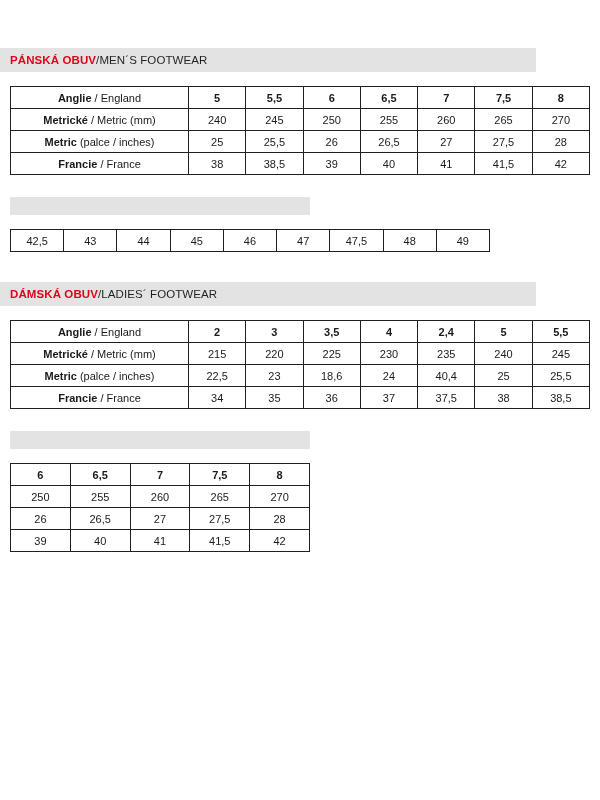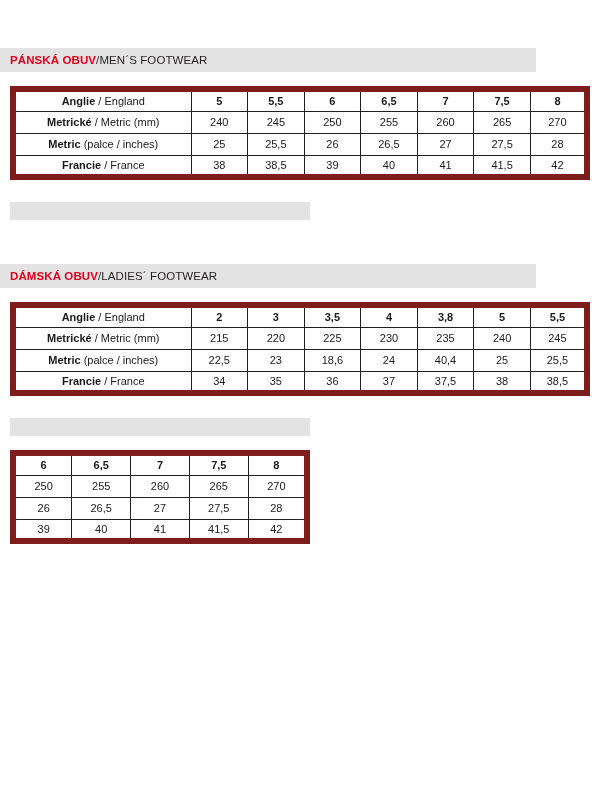--- a/index.html
+++ b/index.html
@@ -40,21 +40,21 @@
   }
   .heading-bar .hl-dark {
     color: #231f20;
     font-weight: normal;
   }
 
   
   table.size-table {
     border-collapse: collapse;
     table-layout: fixed;
-    border: 6px solid #7f1d1d;
+    border: 1px solid #7f1d1d;
   }
   table.size-table td {
     border: 1px solid #231f20;
     height: 22px;
     text-align: center;
     vertical-align: middle;
     font-size: 11px;
     padding: 0 2px;
     box-sizing: border-box;
     white-space: nowrap;
@@ -165,20 +165,31 @@
         <col>
         <col>
         <col>
         <col>
         <col>
         <col>
         <col>
         <col>
     </colgroup>
     <tbody>
+      <tr>
+        <td>42,5</td>
+        <td>43</td>
+        <td>44</td>
+        <td>45</td>
+        <td>46</td>
+        <td>47</td>
+        <td>47,5</td>
+        <td>48</td>
+        <td>49</td>
+      </tr>
     </tbody>
   </table>
 
   <div class="gap-30"></div>
 
   <div class="heading-bar">
     <span class="hl-red">DÁMSKÁ OBUV</span>
     <span class="hl-dark"> / </span>
     <span class="hl-dark">LADIES´ FOOTWEAR</span>
   </div>
@@ -196,21 +207,21 @@
         <col>
         <col>
     </colgroup>
     <tbody>
       <tr>
         <td class="label-cell"><span class="lbl-b">Anglie</span><span class="lbl-n"> / England</span></td>
         <td class="header-val">2</td>
         <td class="header-val">3</td>
         <td class="header-val">3,5</td>
         <td class="header-val">4</td>
-        <td class="header-val">3,8</td>
+        <td class="header-val">2,4</td>
         <td class="header-val">5</td>
         <td class="header-val">5,5</td>
       </tr>
       <tr>
         <td class="label-cell"><span class="lbl-b">Metrické</span><span class="lbl-n"> / Metric (mm)</span></td>
         <td>215</td>
         <td>220</td>
         <td>225</td>
         <td>230</td>
         <td>235</td>

